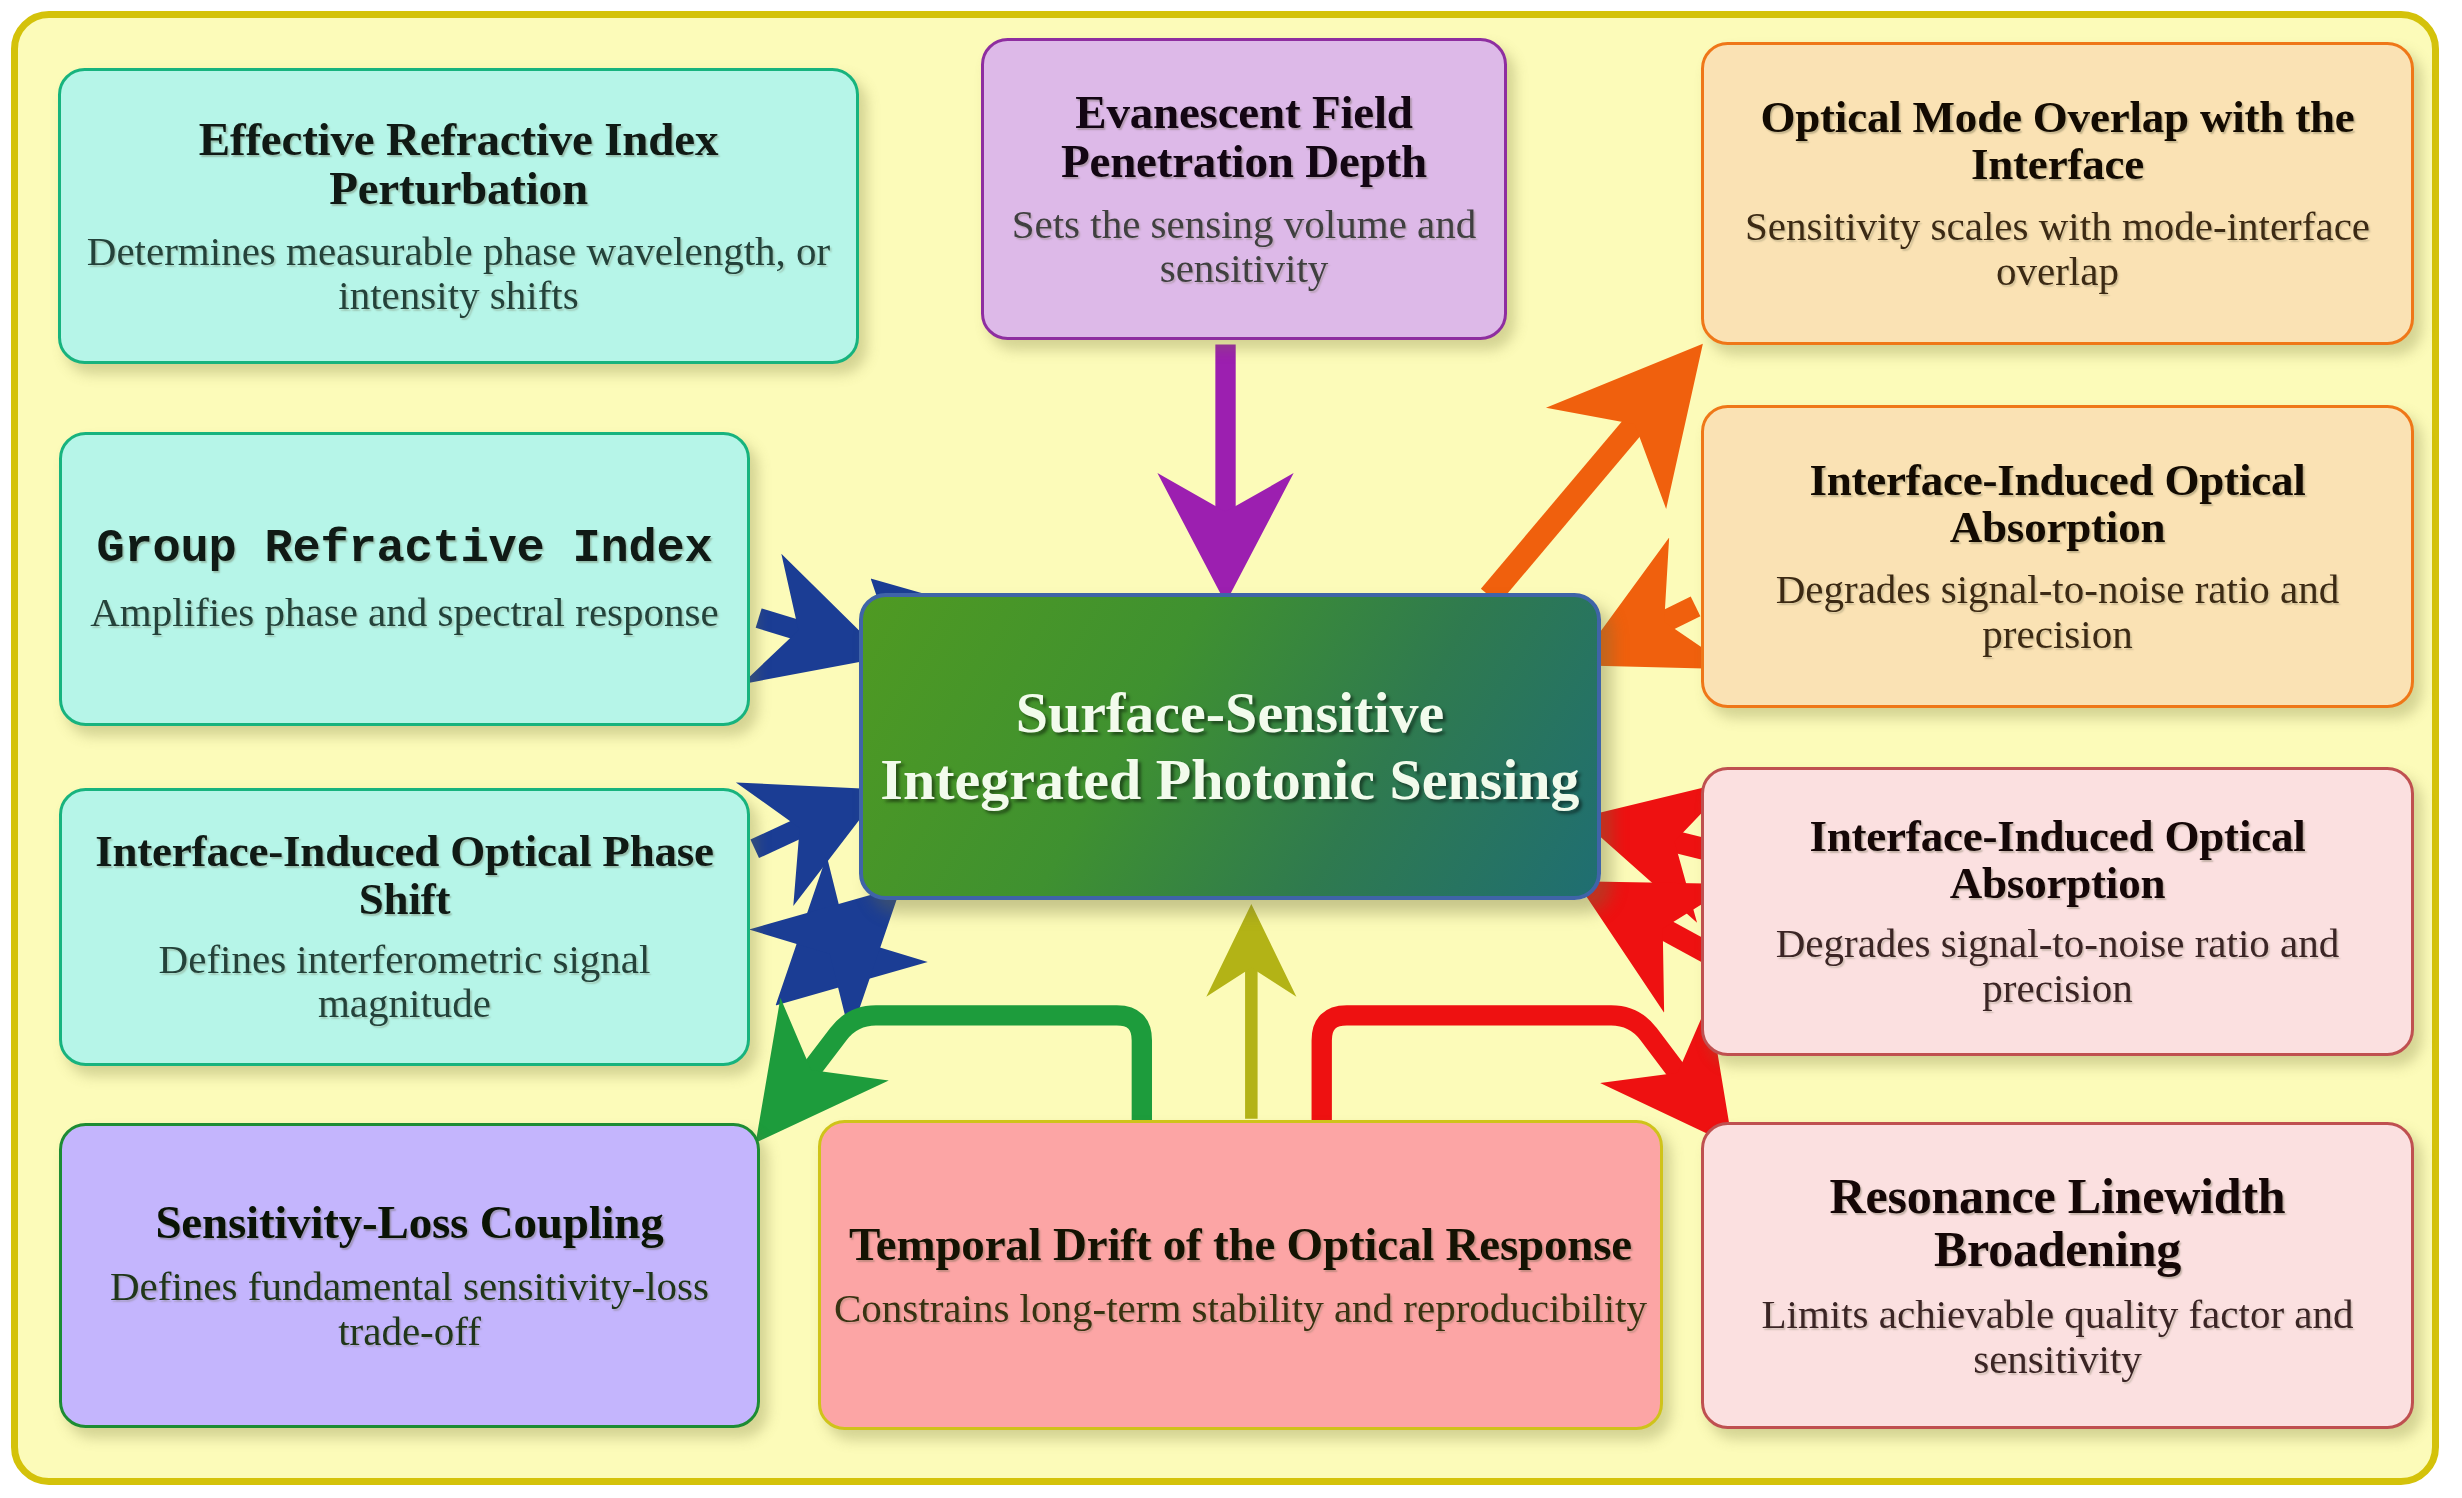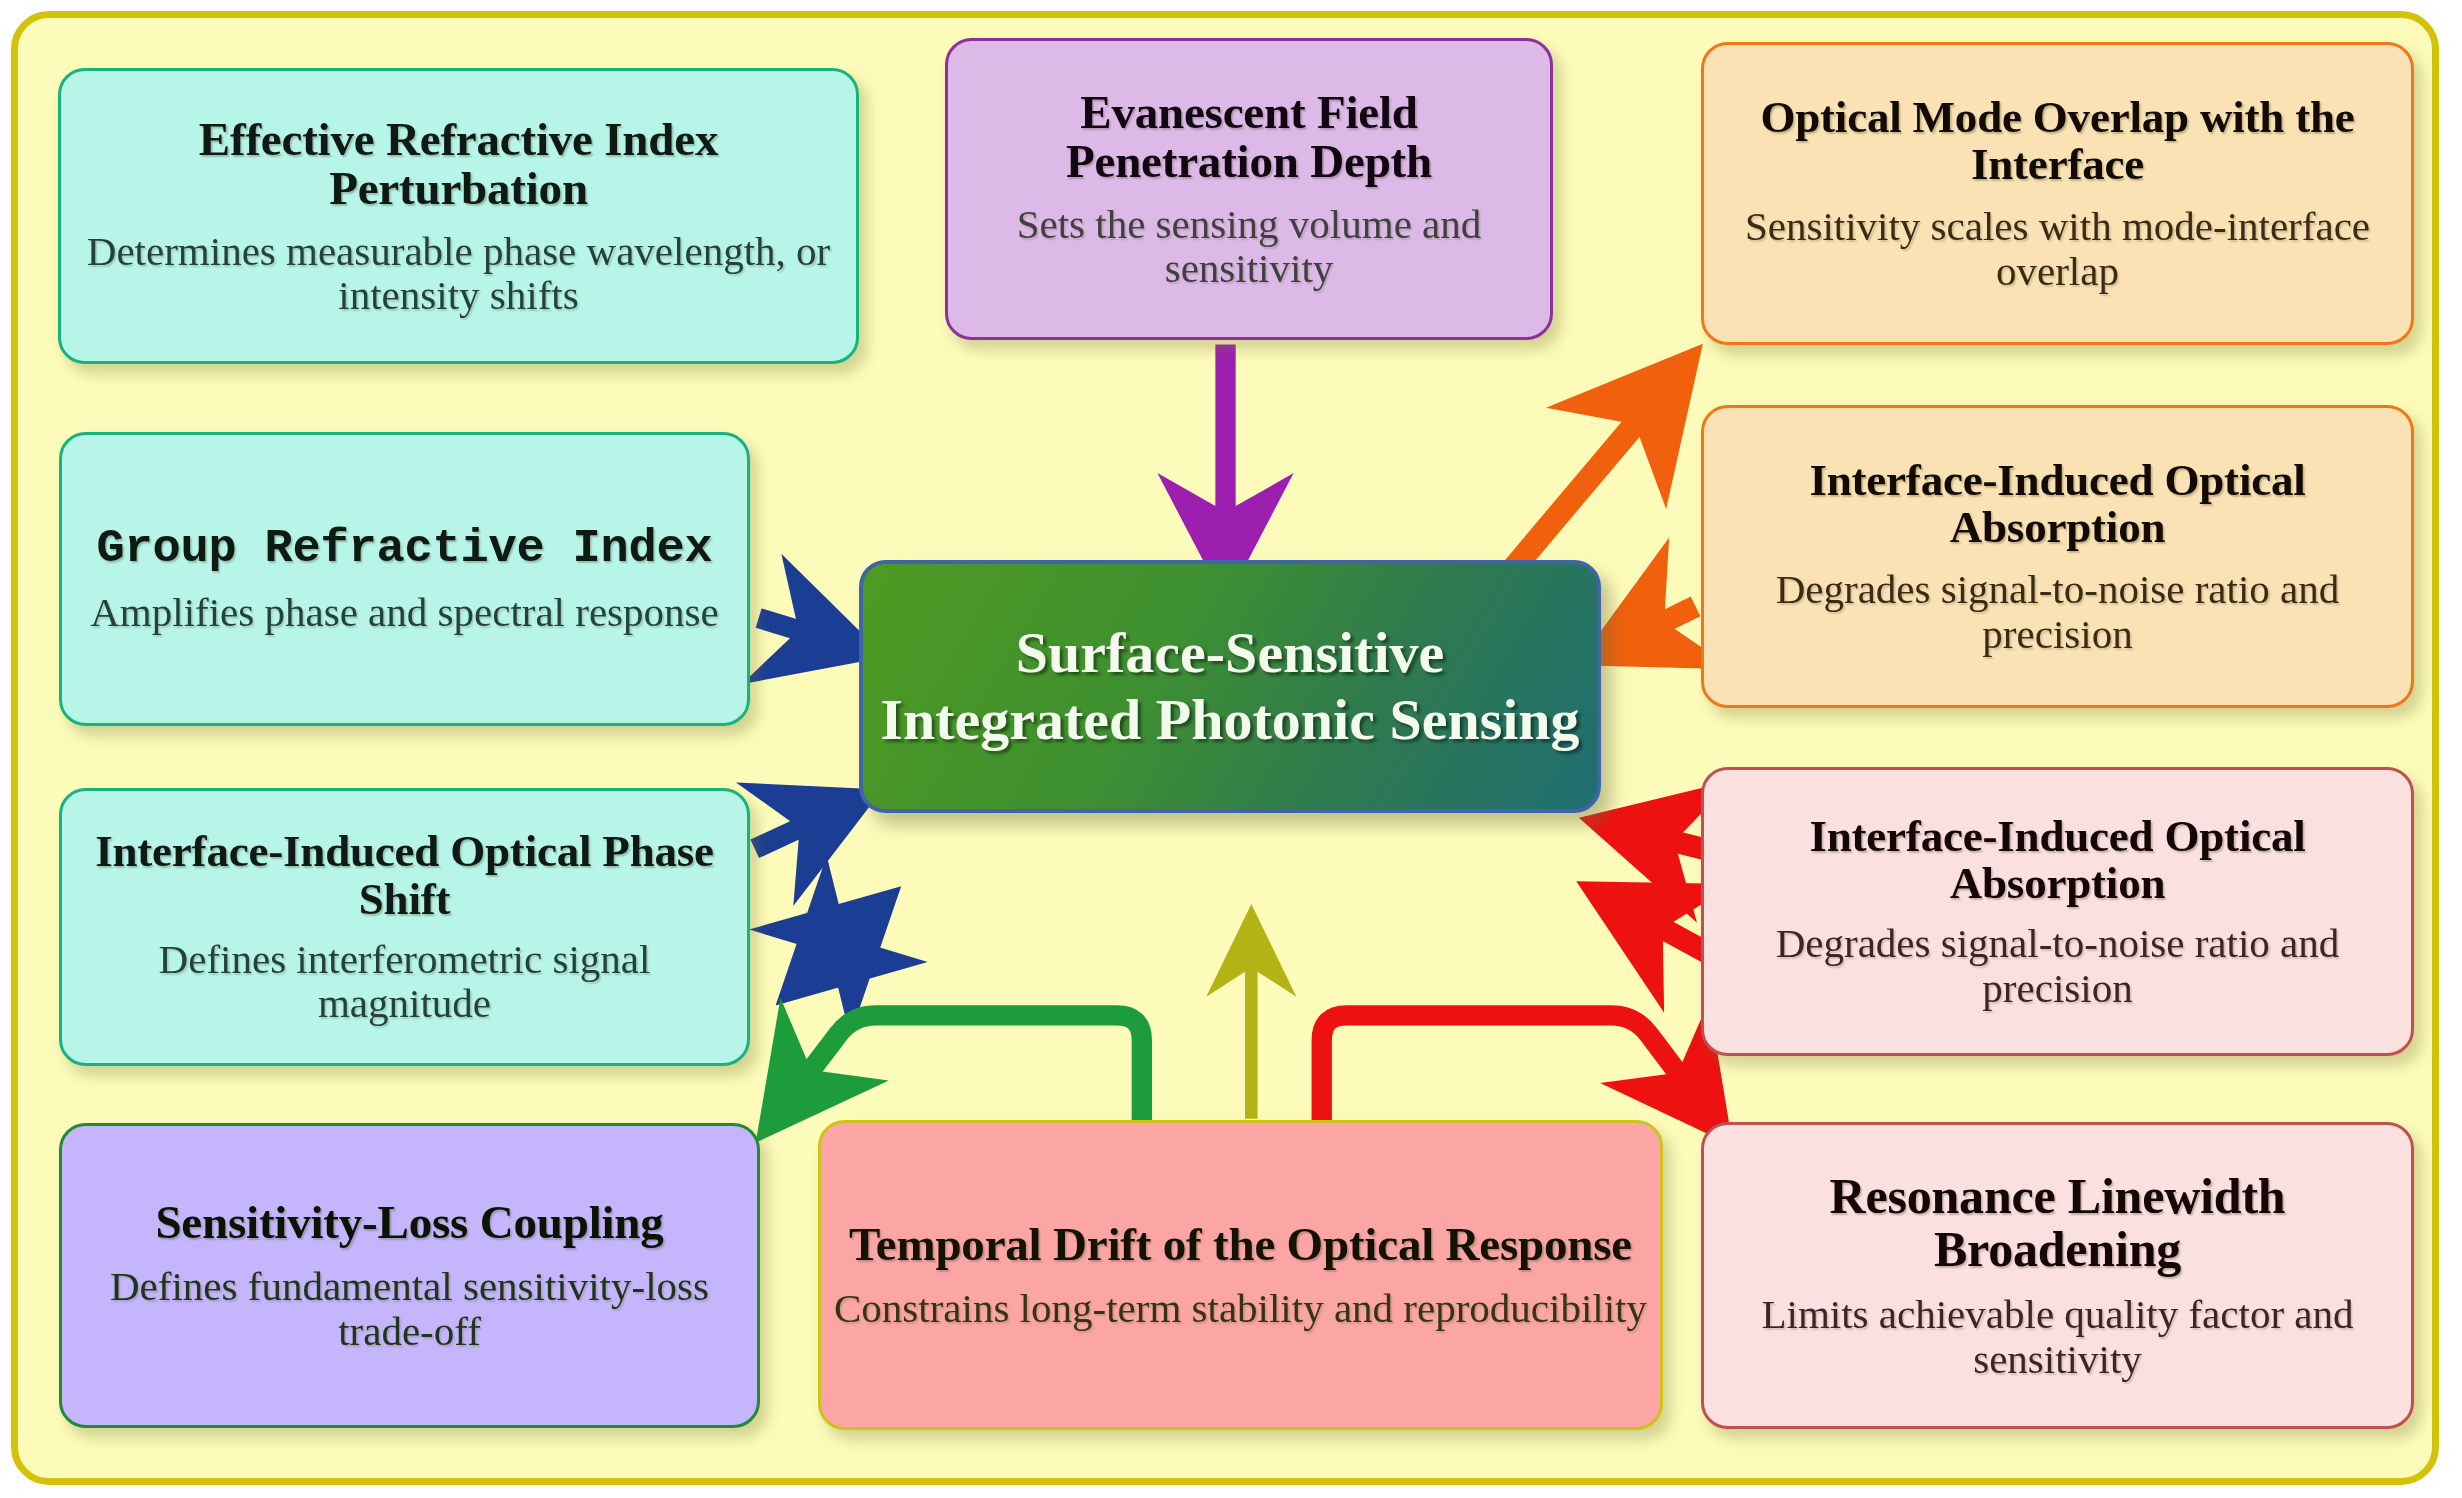--- a/index.html
+++ b/index.html
@@ -183,21 +183,21 @@
     <g>
       <path d="M1690,1434 L1690,1330 Q1690,1298 1722,1298 L2060,1298 Q2090,1298 2108,1322 L2200,1444" fill="none" stroke="#ee1111" stroke-width="26" stroke-linecap="butt" marker-end="url(#ah-red)"></path>
     </g>
   </svg>
 
   <div class="node cy" style="left:58px; top:47px; width:801px; height:296px;">
     <div class="ttl" style="font-size:47px;">Effective Refractive Index Perturbation</div>
     <div class="sub" style="font-size:41px; margin-top:15.6px;">Determines measurable phase wavelength, or intensity shifts</div>
   </div>
 
-  <div class="node pu" style="left:945px; top:38px; width:608px; height:302px;">
+  <div class="node pu" style="left:981px; top:38px; width:526px; height:302px;">
     <div class="ttl" style="font-size:47px;">Evanescent Field Penetration Depth</div>
     <div class="sub" style="font-size:41px; margin-top:15.6px;">Sets the sensing volume and sensitivity</div>
   </div>
 
   <div class="node or" style="left:1701px; top:42px; width:713px; height:303px;">
     <div class="ttl" style="font-size:45px;">Optical Mode Overlap with the Interface</div>
     <div class="sub" style="font-size:41px; margin-top:15.6px;">Sensitivity scales with mode-interface overlap</div>
   </div>
 
   <div class="node cy" style="left:59px; top:411px; width:691px; height:294px;">
@@ -228,18 +228,18 @@
   <div class="node ye" style="left:818px; top:1120px; width:845px; height:310px;">
     <div class="ttl" style="font-size:47px;">Temporal Drift of the Optical Response</div>
     <div class="sub" style="font-size:41px; margin-top:17px;">Constrains long-term stability and reproducibility</div>
   </div>
 
   <div class="node pk" style="left:1701px; top:1122px; width:713px; height:307px;">
     <div class="ttl" style="font-size:50px;">Resonance Linewidth Broadening</div>
     <div class="sub" style="font-size:41px; margin-top:17px;">Limits achievable quality factor and sensitivity</div>
   </div>
 
-  <div id="hub" style="left:859px; top:560px; width:742px; height:253px;">
+  <div id="hub" style="left:859px; top:593px; width:742px; height:307px;">
     <div class="hubttl">Surface-Sensitive Integrated Photonic Sensing</div>
   </div>
 
 </div>
 
 
 </body></html>

